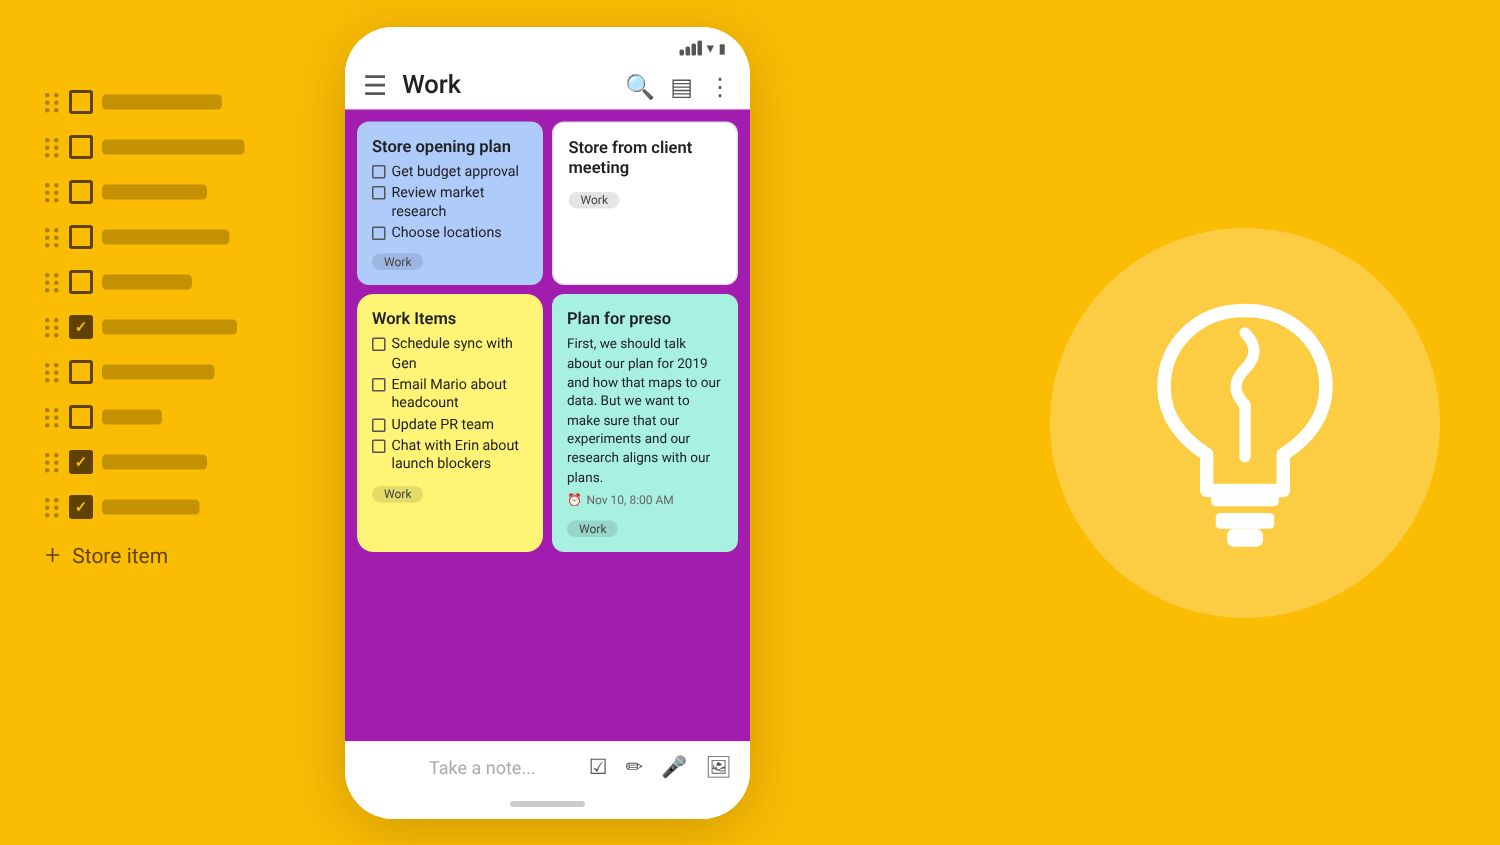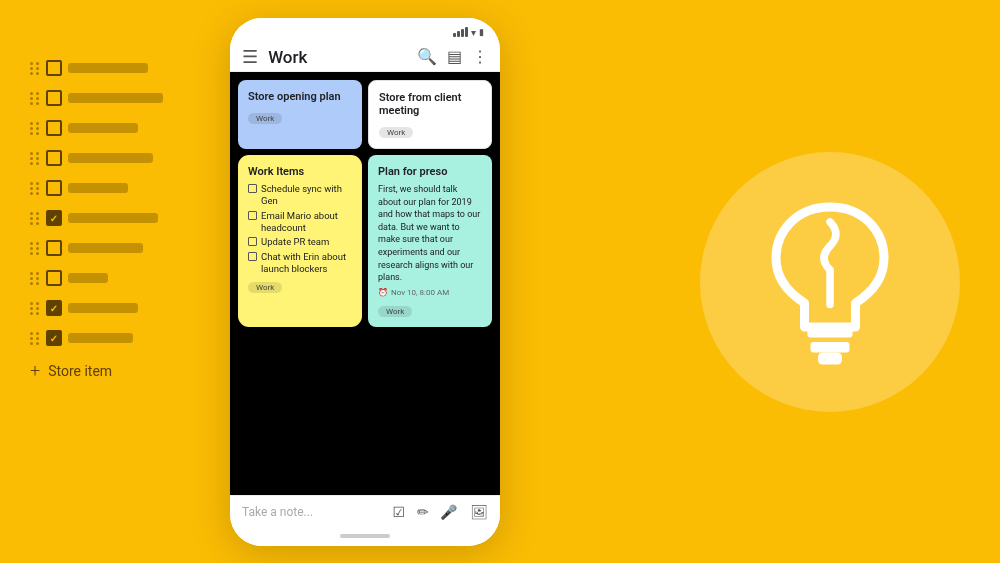--- a/index.html
+++ b/index.html
@@ -146,21 +146,21 @@
     }
     .header-icon {
       font-size: 16px;
     }
 
     
     .notes-area {
       flex: 1;
       overflow-y: auto;
       padding: 8px;
-      background: #000000;
+      background: #a21caf;
       display: grid;
       grid-template-columns: 1fr 1fr;
       grid-template-rows: auto auto;
       gap: 6px;
       align-content: start;
     }
     .note-card {
       border-radius: 8px;
       padding: 10px;
       font-size: 10px;
@@ -229,20 +229,21 @@
       padding: 8px 12px;
     }
     .take-note-row {
       display: flex;
       align-items: center;
       justify-content: space-between;
     }
     .take-note-text {
       color: #aaa;
       font-size: 12px;
+      margin-left: 44px;
     }
     .bottom-icons {
       display: flex;
       gap: 12px;
       align-items: center;
       color: #555;
       font-size: 14px;
     }
     .phone-home-bar {
       display: flex;
@@ -437,20 +438,25 @@
       <span class="header-icon">🔍</span>
       <span class="header-icon">▤</span>
       <span class="header-icon">⋮</span>
     </div>
   </div>
 
   <div class="notes-area">
 
     <div class="note-card blue left-col">
       <div class="note-title">Store opening plan</div>
+      <ul class="note-checklist">
+        <li><span class="mini-check"></span>Get budget approval</li>
+        <li><span class="mini-check"></span>Review market research</li>
+        <li><span class="mini-check"></span>Choose locations</li>
+      </ul>
       <span class="note-tag">Work</span>
     </div>
 
     <div class="note-card white right-col">
       <div class="note-title">Store from client meeting</div>
       <span class="note-tag">Work</span>
     </div>
 
     <div class="note-card yellow left-col">
       <div class="note-title">Work Items</div>

